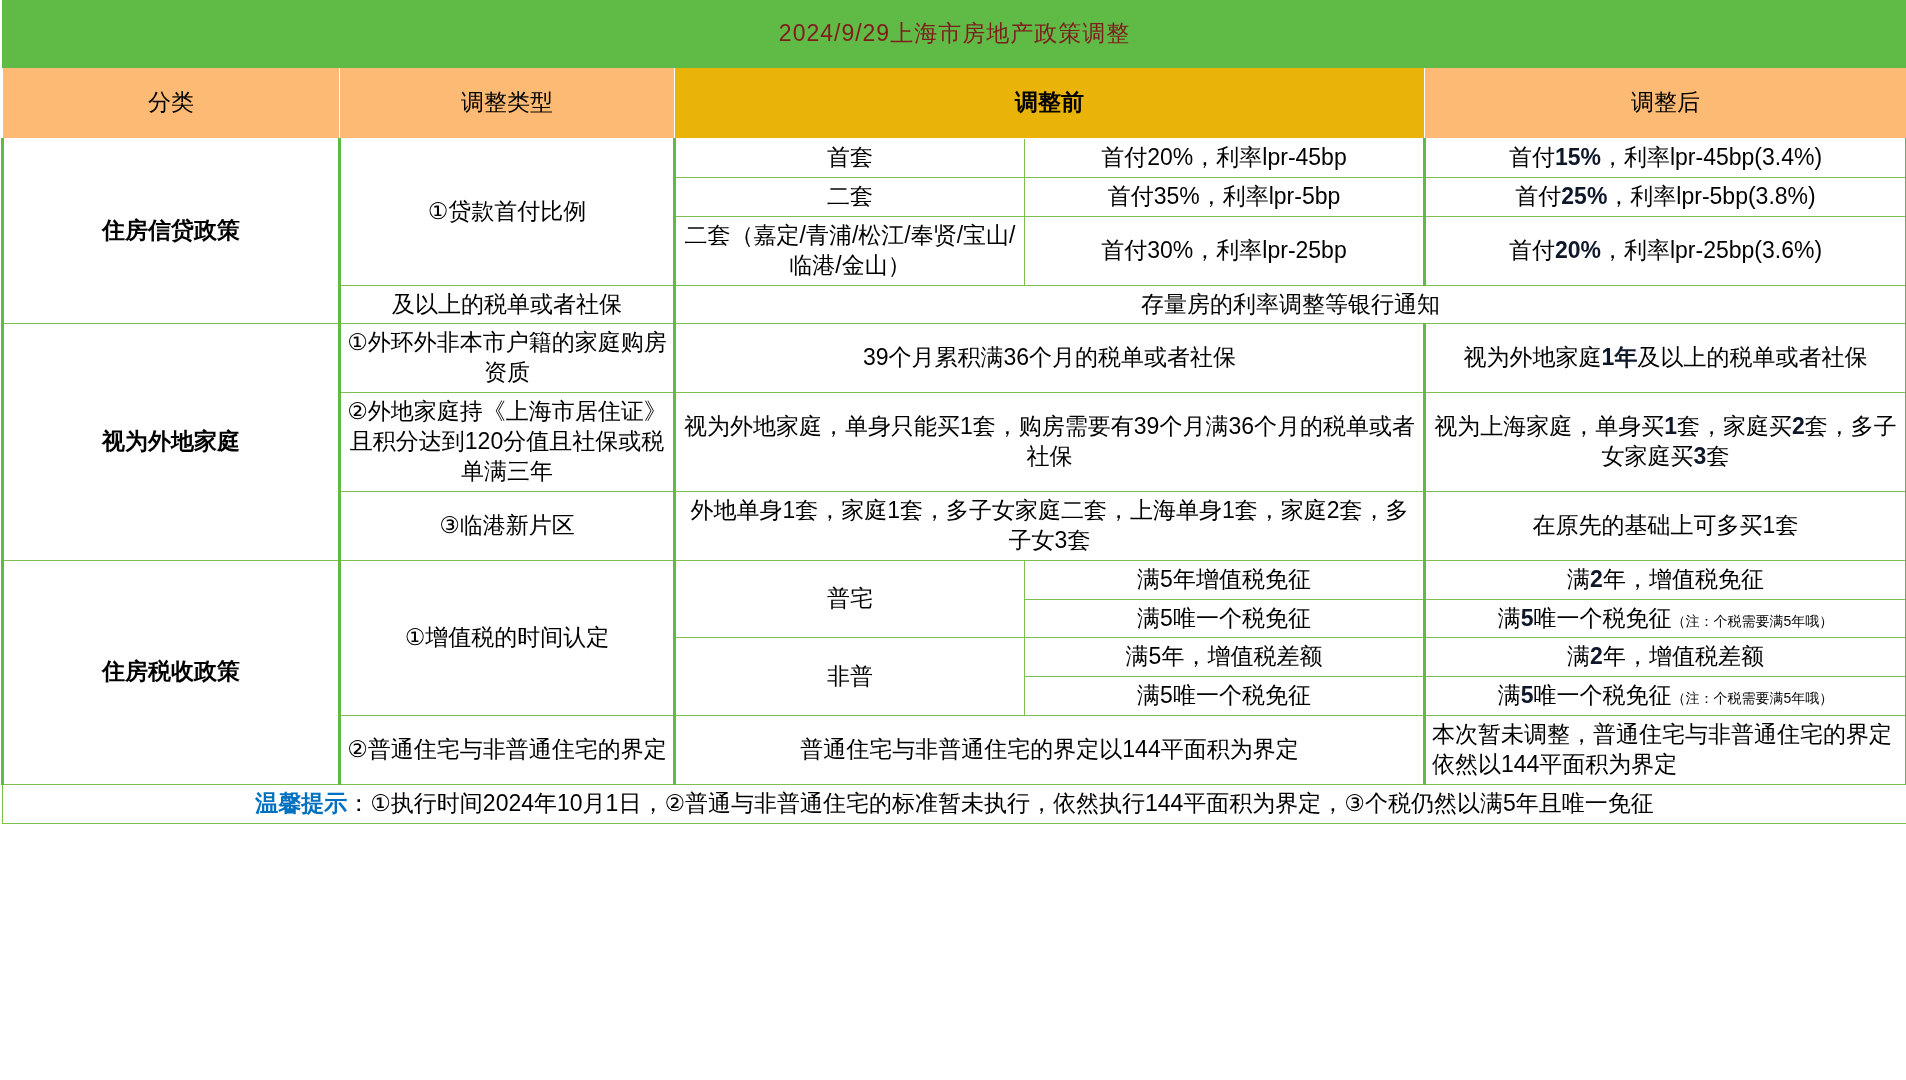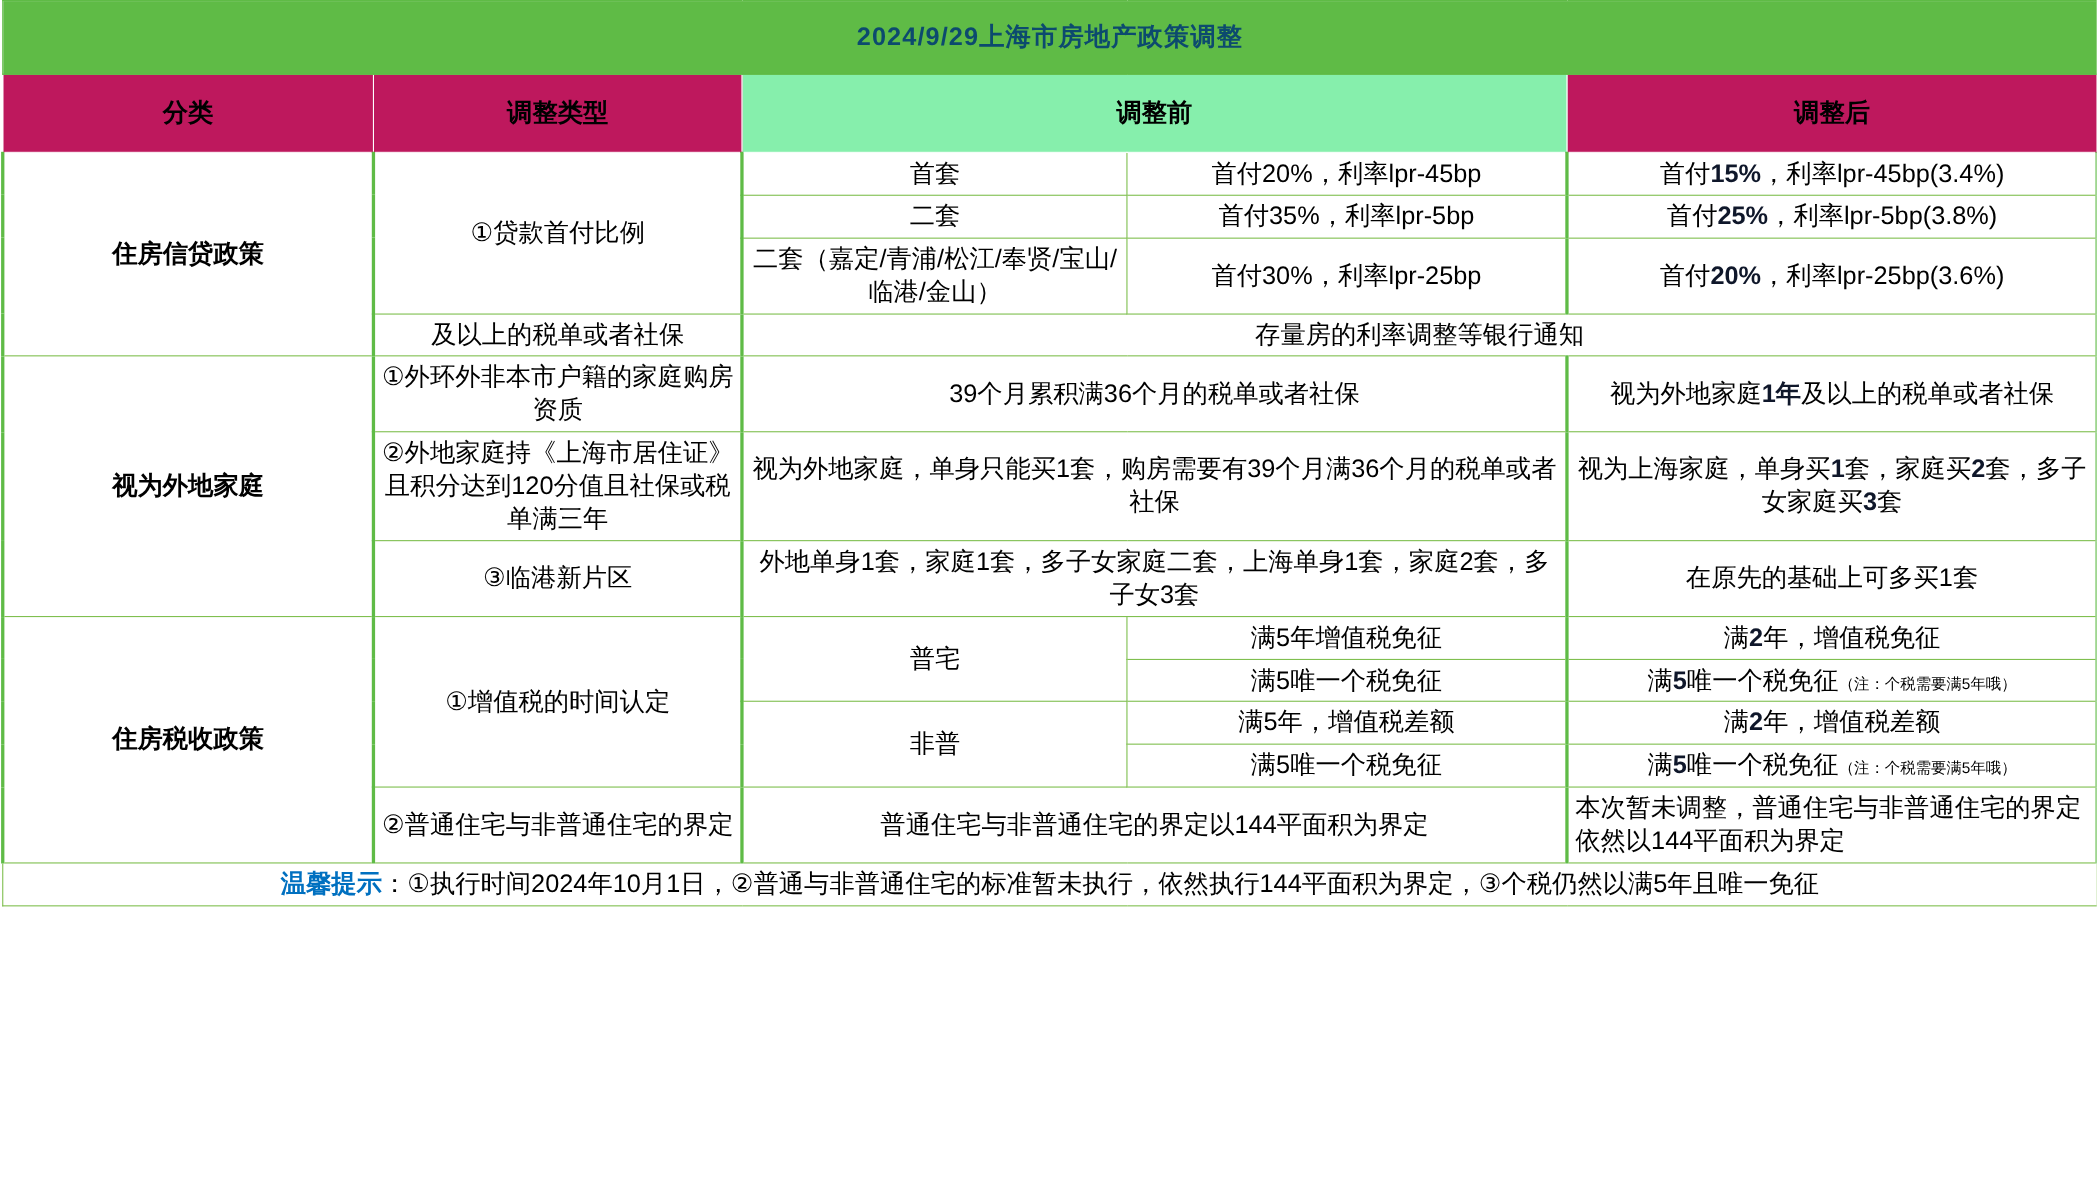--- a/index.html
+++ b/index.html
@@ -28,36 +28,36 @@
   table.main td, table.main th {
     border: 1px solid #7fbf4f;
     padding: 4px 6px;
     vertical-align: middle;
     text-align: center;
     font-size: 23px;
     line-height: 1.3;
   }
   .title-cell {
     background: #5fbb46;
-    color: #0c4a6e;
-    font-weight: bold;
+    color: #7f1d1d;
+    font-weight: normal;
     font-size: 27px;
     height: 58px;
     border: 1px solid #5fbb46 !important;
     letter-spacing: 1px;
   }
   .hdr {
-    background: #be185d;
-    font-weight: bold;
+    background: #fdba74;
+    font-weight: normal;
     font-size: 26px;
     height: 62px;
     border: 1px solid #ffffff !important;
   }
   .hdr-yellow {
-    background: #86efac;
+    background: #eab308;
     font-weight: bold;
     font-size: 26px;
     height: 62px;
     border: 1px solid #ffffff !important;
   }
   .cat {
     font-weight: bold;
     font-size: 25px;
   }
   .group-top td {

